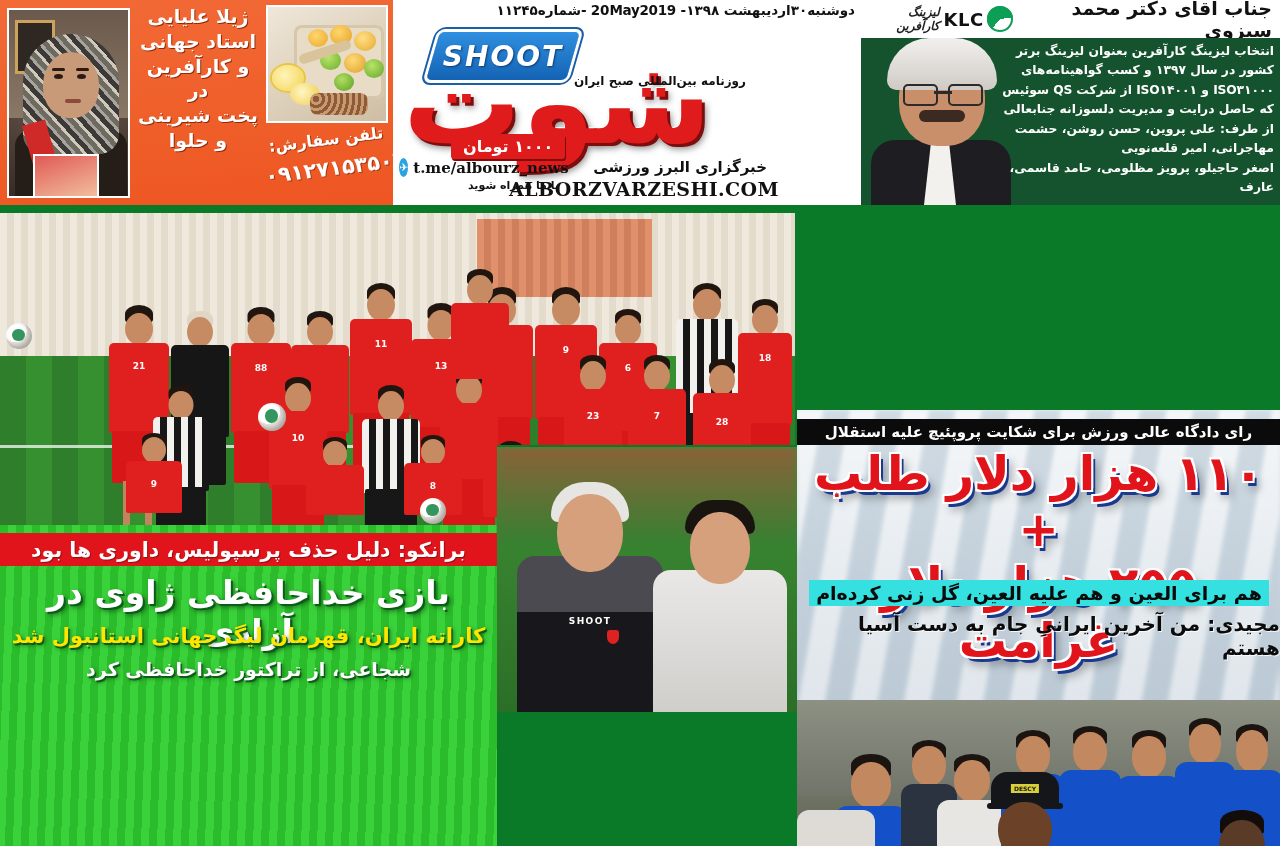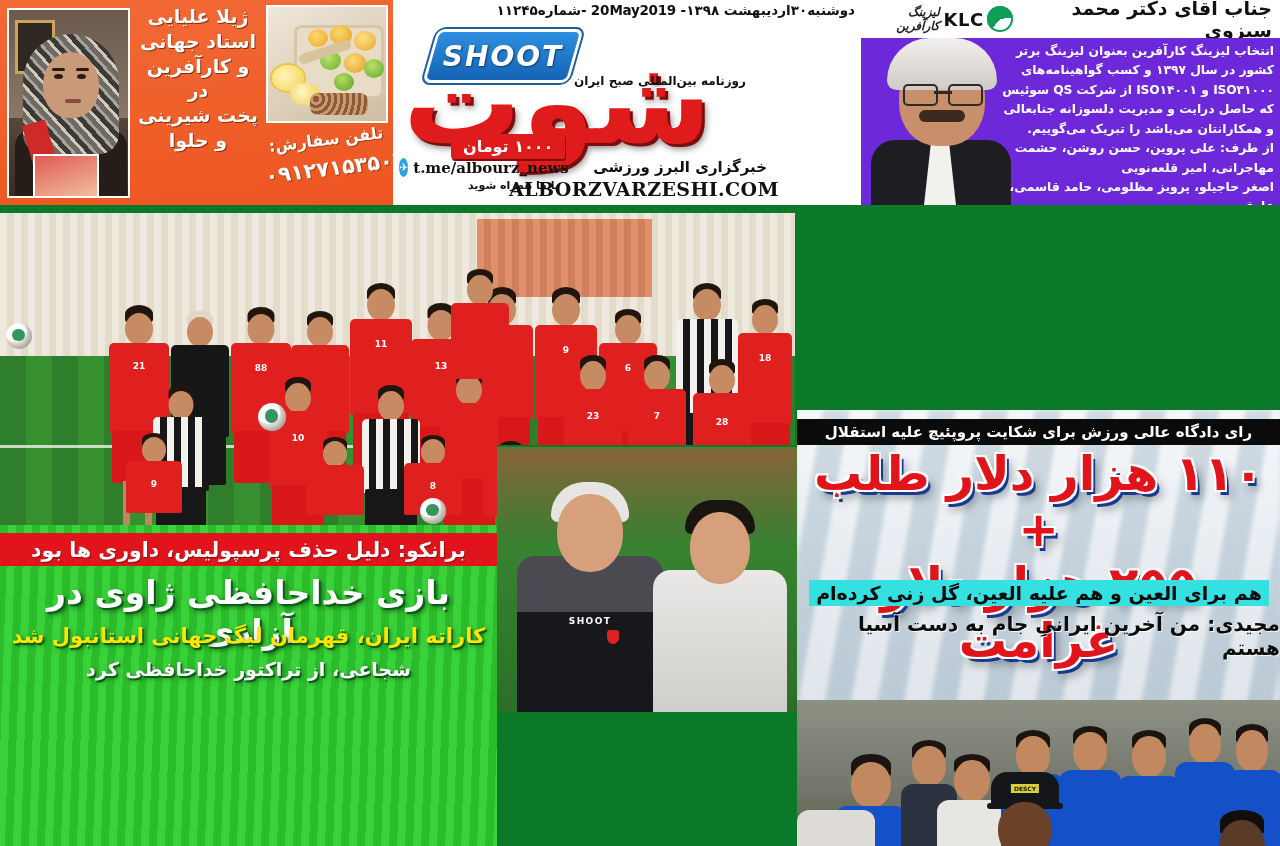--- a/index.html
+++ b/index.html
@@ -114,21 +114,21 @@
         display:flex;align-items:center;justify-content:space-between;padding:0 8px;box-sizing:border-box;}
   .ar-title{font-size:19px;font-weight:bold;color:#111;letter-spacing:-.4px;}
   .ar-brand{display:flex;align-items:center;gap:4px;}
   .ar-brand .klc{display:flex;align-items:center;gap:3px;}
   .klc-mark{width:26px;height:26px;border-radius:50%;
         background:conic-gradient(from 220deg,#0e9f56 0 62%,#fff 62% 100%);
         box-shadow:inset 0 0 0 2px #0e9f56;}
   .klc-txt{font-family:"DejaVu Sans","Liberation Sans",sans-serif;font-weight:bold;font-size:18px;
         color:#111;direction:ltr;letter-spacing:.5px;}
   .ar-brand-fa{font-size:12px;font-weight:bold;color:#222;font-style:italic;}
-  .ar-body{position:absolute;left:0;top:38px;width:419px;height:167px;background:#6d28d9;}
+  .ar-body{position:absolute;left:0;top:38px;width:419px;height:167px;background:#14532d;}
   .ar-lines{position:absolute;right:6px;top:4px;width:290px;text-align:right;}
   .ar-lines span{display:block;color:#fff;font-size:12.3px;font-weight:bold;line-height:1.58;
         letter-spacing:-.2px;}
   .ar-portrait{position:absolute;left:2px;top:-2px;width:152px;height:169px;overflow:hidden;}
   .pr-head{position:absolute;left:36px;top:14px;width:86px;height:96px;border-radius:48% 48% 44% 44%;
         background:#c98f6a;}
   .pr-hair{position:absolute;left:24px;top:2px;width:110px;height:52px;border-radius:55px 55px 12px 12px;
         background:linear-gradient(180deg,#f2f0ee,#cfcac4);}
   .pr-glass{position:absolute;left:40px;top:48px;width:80px;height:18px;}
   .pr-glass i{position:absolute;top:0;width:31px;height:18px;border:2.5px solid #2b2b2b;border-radius:5px;}
@@ -346,21 +346,20 @@
               <i class="r"></i>
               <b></b>
             </div>
           <div class="pr-mous"></div>
         </div>
         <div class="ar-lines">
           <span>انتخاب لیزینگ کارآفرین بعنوان لیزینگ برتر</span>
           <span>کشور در سال ۱۳۹۷ و کسب گواهینامه‌های</span>
           <span>ISO۳۱۰۰۰ و ISO۱۴۰۰۱ از شرکت QS سوئیس</span>
           <span>که حاصل درایت و مدیریت دلسوزانه جنابعالی</span>
-          <span>و همکارانتان می‌باشد را تبریک می‌گوییم.</span>
           <span>از طرف: علی پروین، حسن روشن، حشمت مهاجرانی، امیر قلعه‌نویی</span>
           <span>اصغر حاجیلو، پرویز مظلومی، حامد قاسمی، عارف</span>
 
         </div>
       </div>
     </div>
   </div>
 
   <div class="body-area">
 

